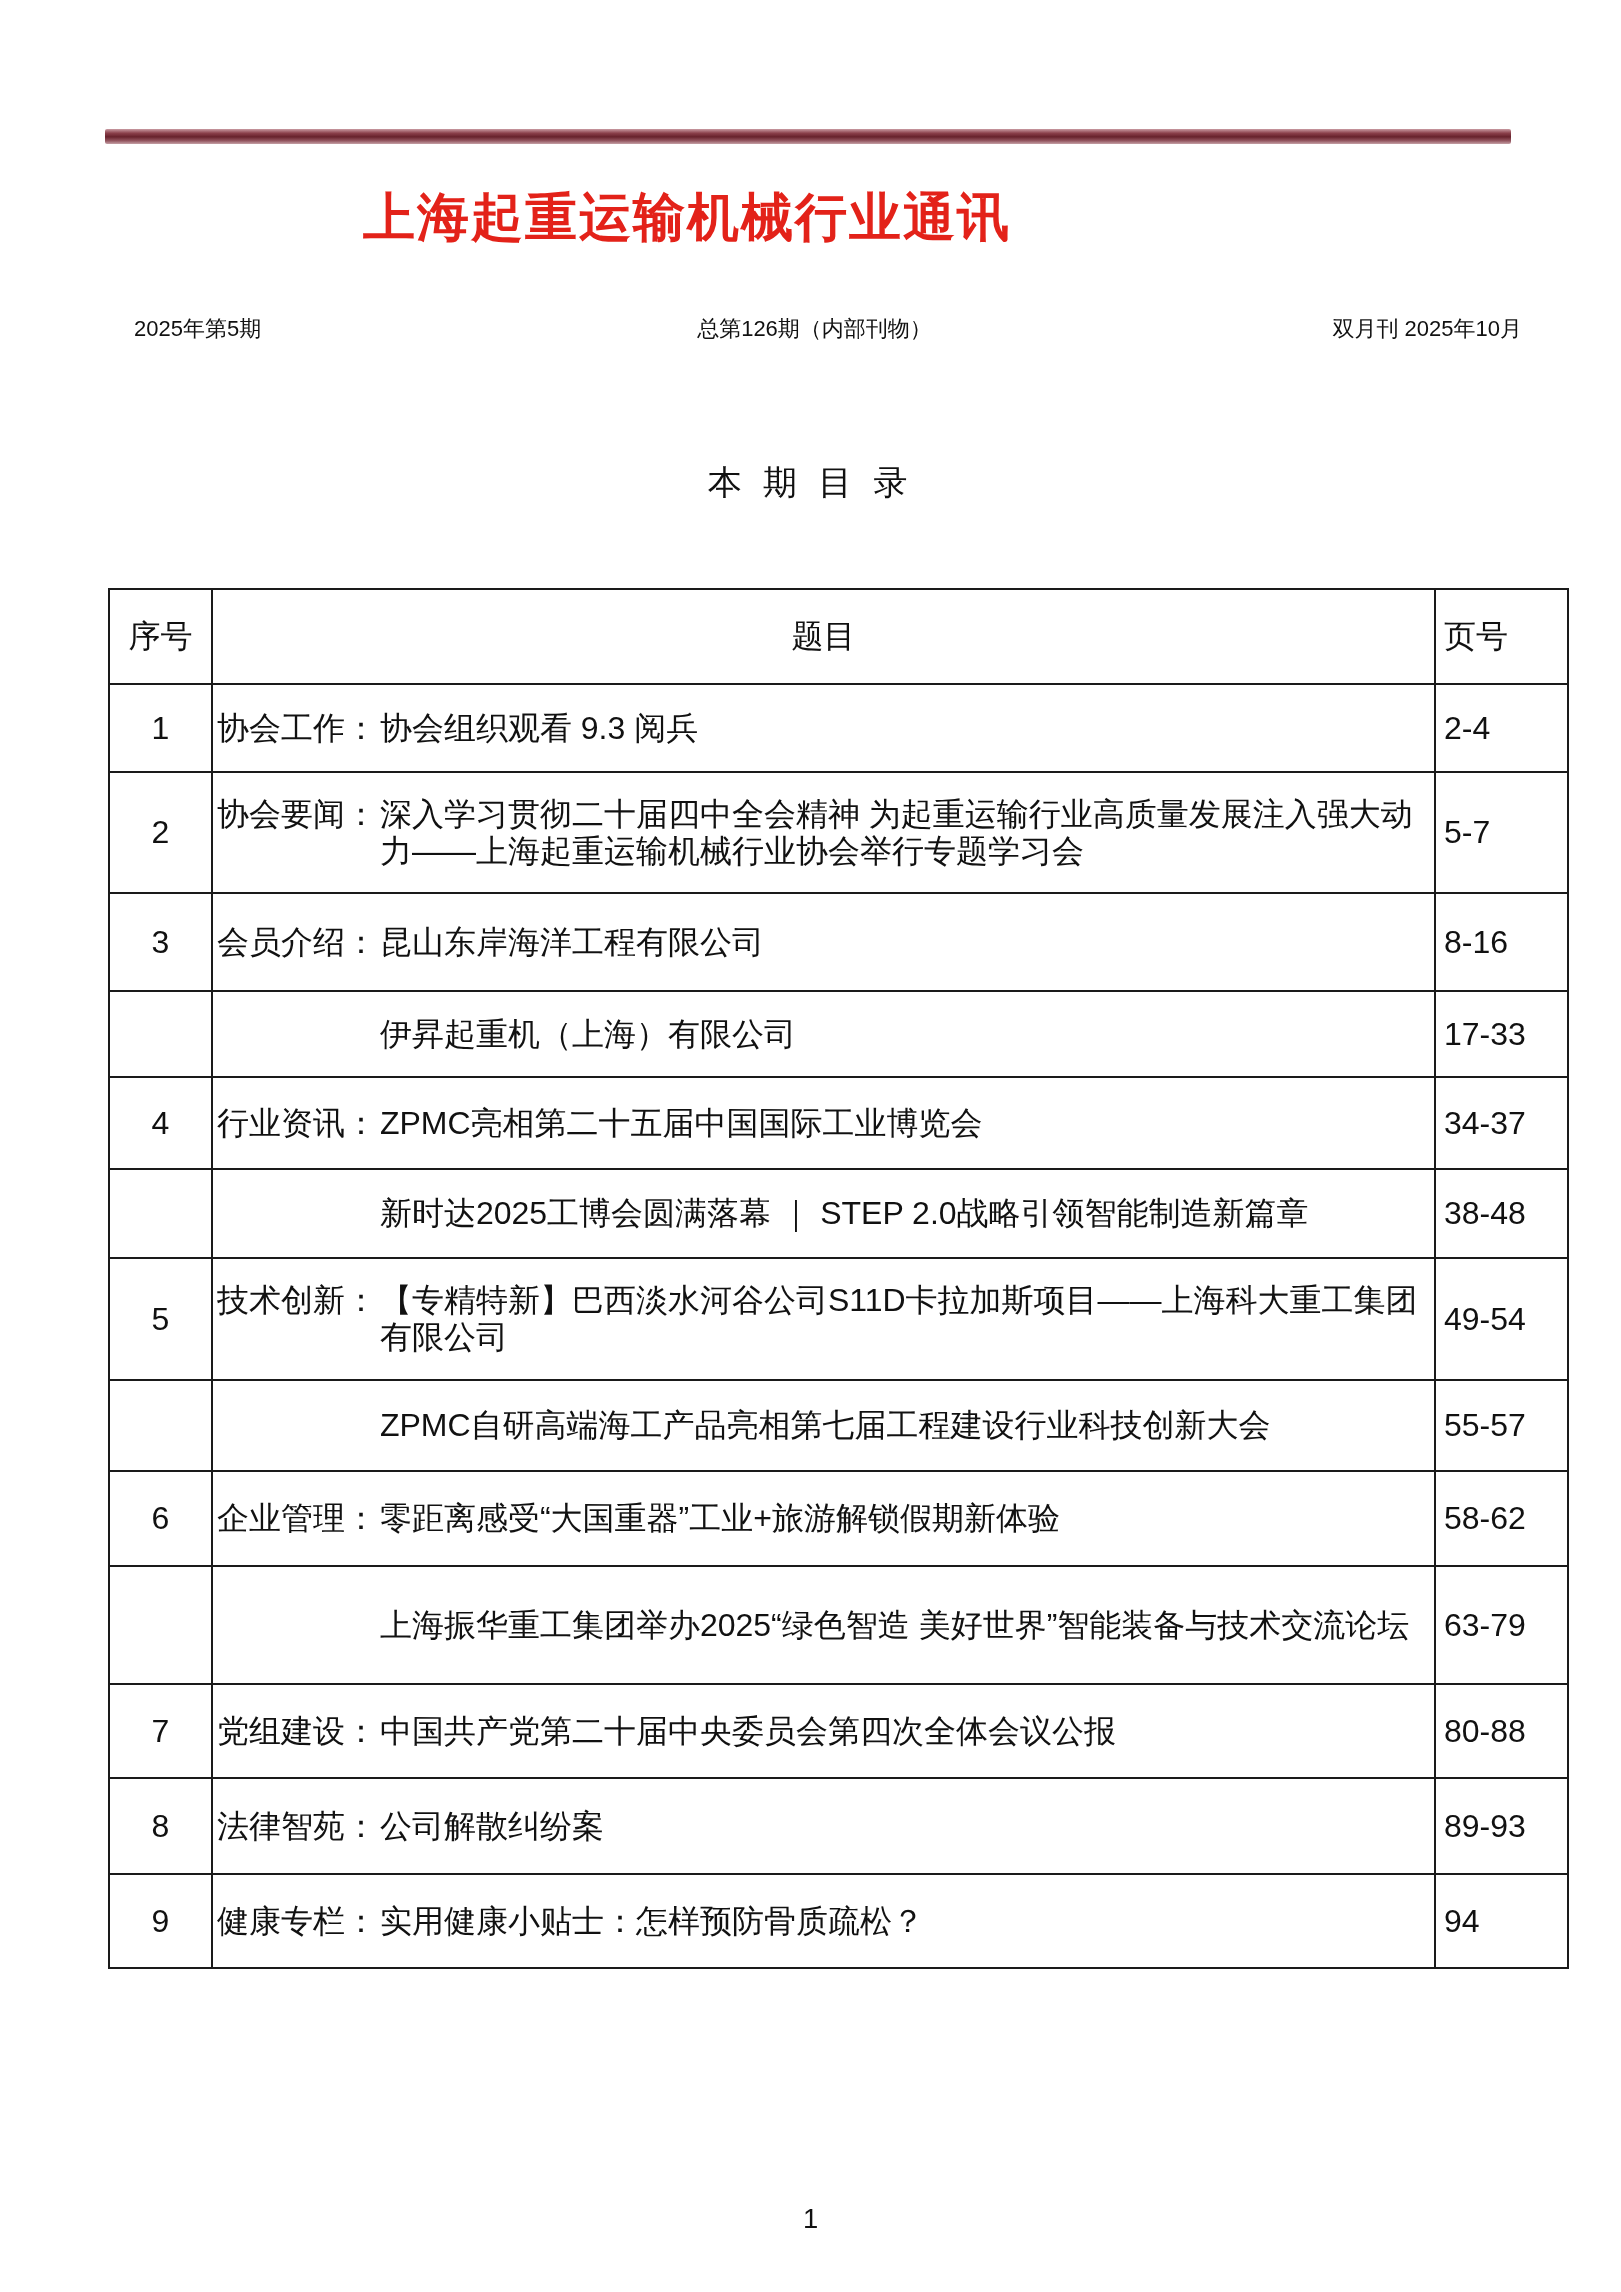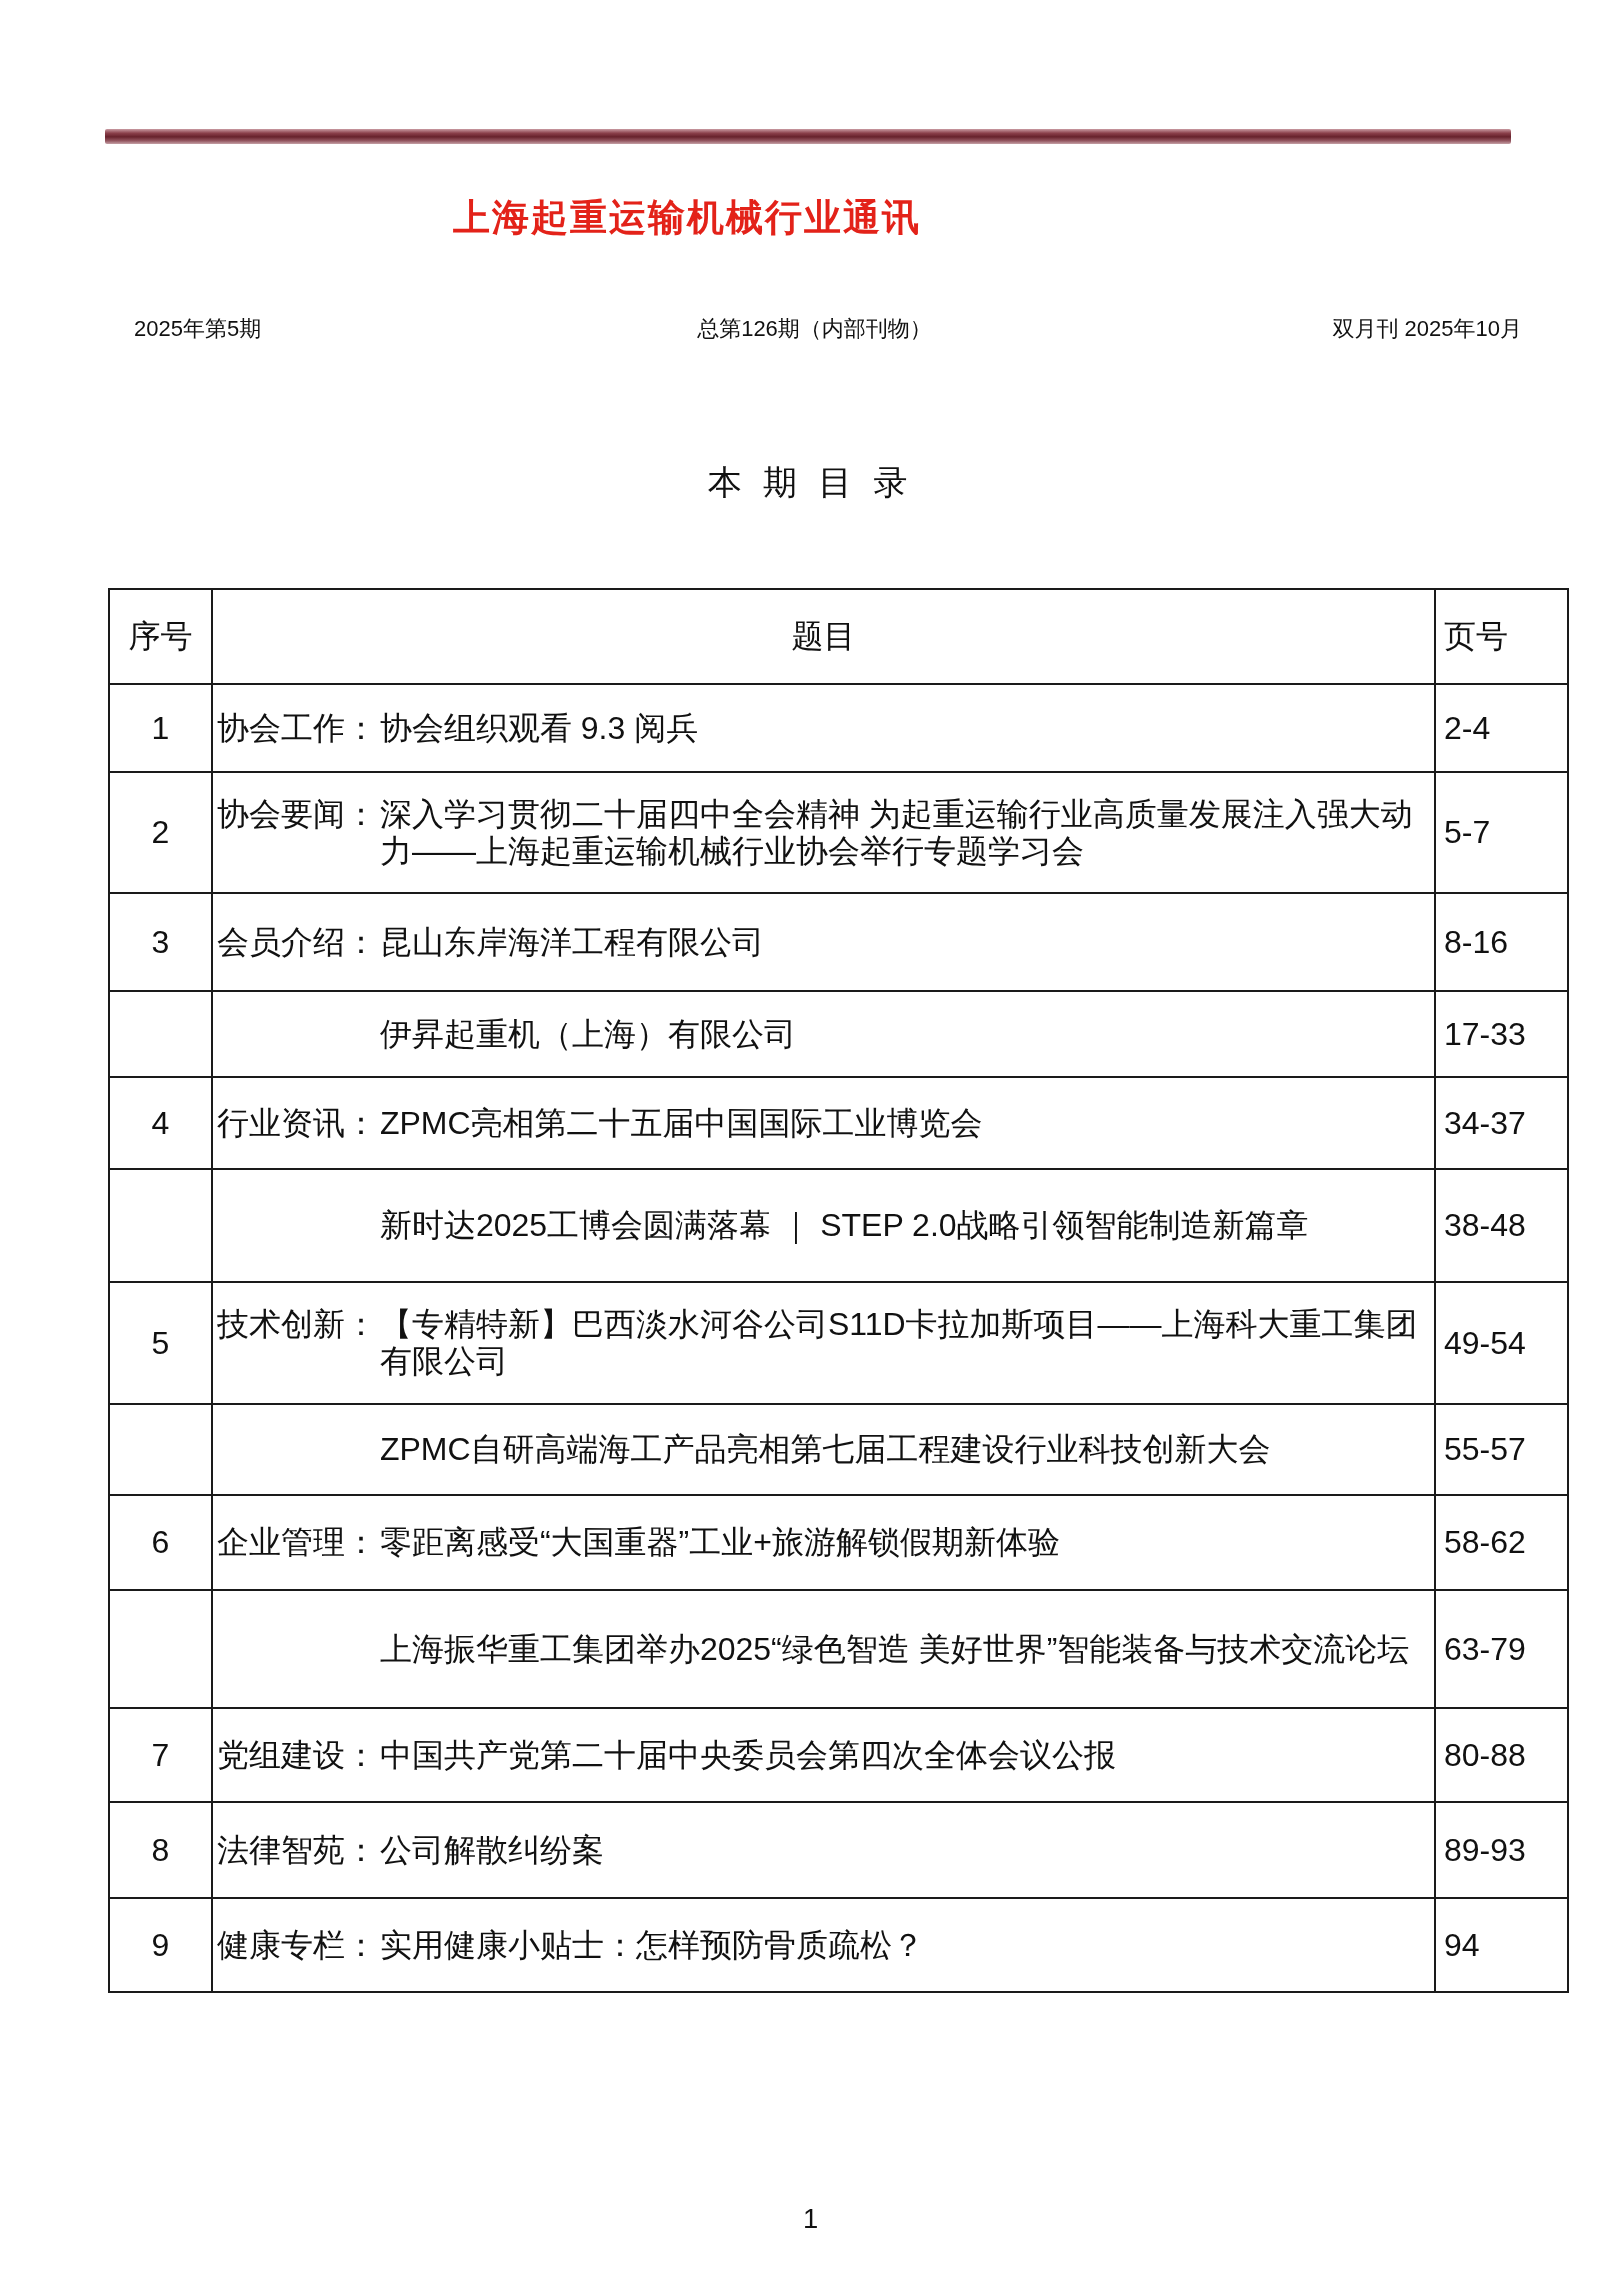--- a/index.html
+++ b/index.html
@@ -26,21 +26,21 @@
       #c5a0a6 100%);
     border-radius: 2px;
   }
   .masthead-title {
     position: absolute;
     left: 0;
     top: 188px;
     width: 1374px;
     margin: 0;
     text-align: center;
-    font-size: 37px;
+    font-size: 52px;
     font-weight: bold;
     color: #e32219;
     letter-spacing: 2px;
     line-height: 59px;
   }
   .issue-line {
     position: absolute;
     left: 4px;
     top: 306px;
     width: 1621px;
@@ -166,21 +166,21 @@
       <tr style="height:92px">
         <td class="cell-index">4</td>
         <td class="cell-title">
           <div class="title-flex">
             <span class="cat-label">行业资讯：</span>
             <span class="title-text">ZPMC亮相第二十五届中国国际工业博览会</span>
           </div>
         </td>
         <td class="cell-page">34-37</td>
       </tr>
-      <tr style="height:113px">
+      <tr style="height:89px">
         <td class="cell-index"></td>
         <td class="cell-title">
           <div class="title-flex">
             <span class="cat-label"></span>
             <span class="title-text">新时达2025工博会圆满落幕 ｜ STEP 2.0战略引领智能制造新篇章</span>
           </div>
         </td>
         <td class="cell-page">38-48</td>
       </tr>
       <tr style="height:122px">

